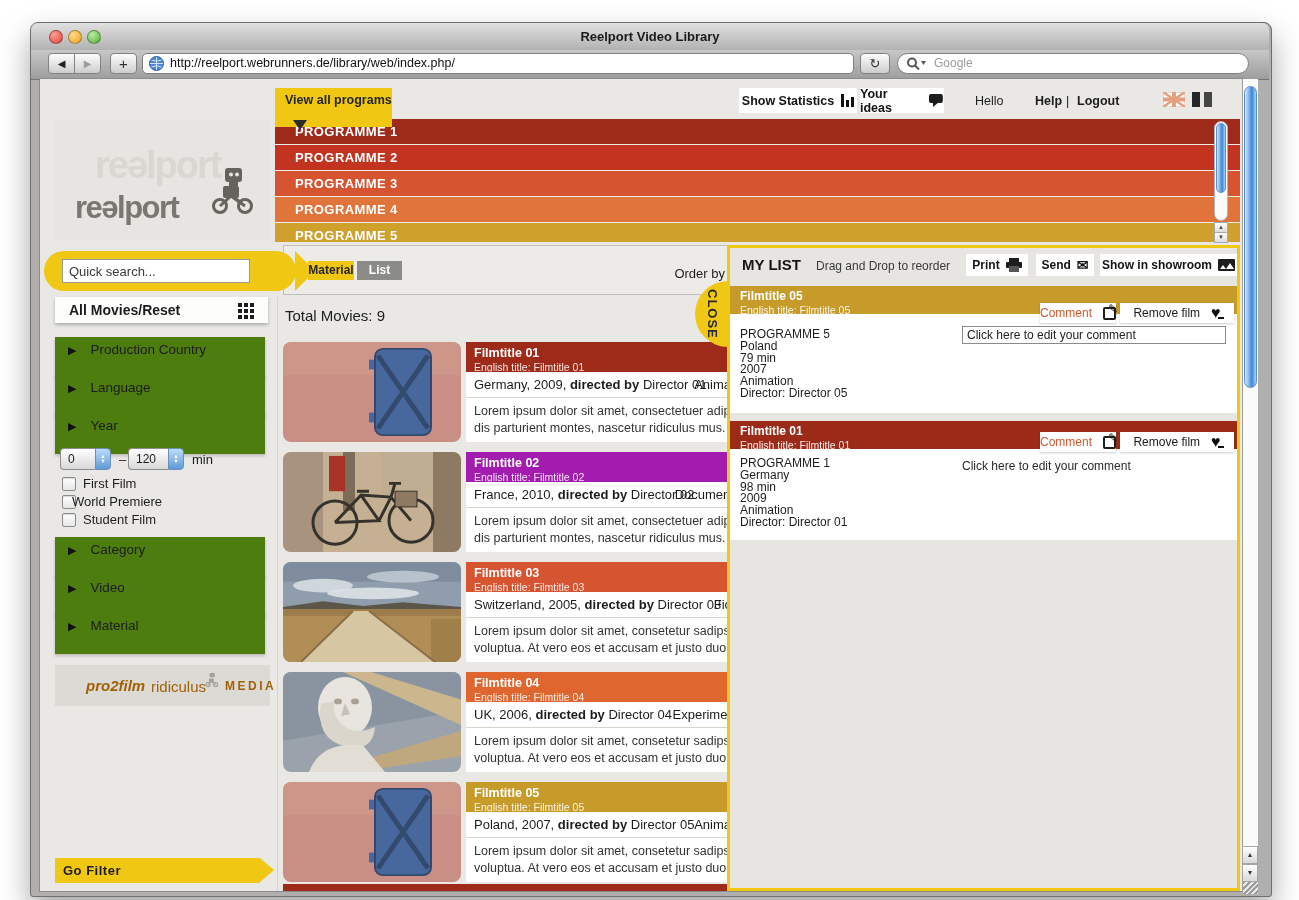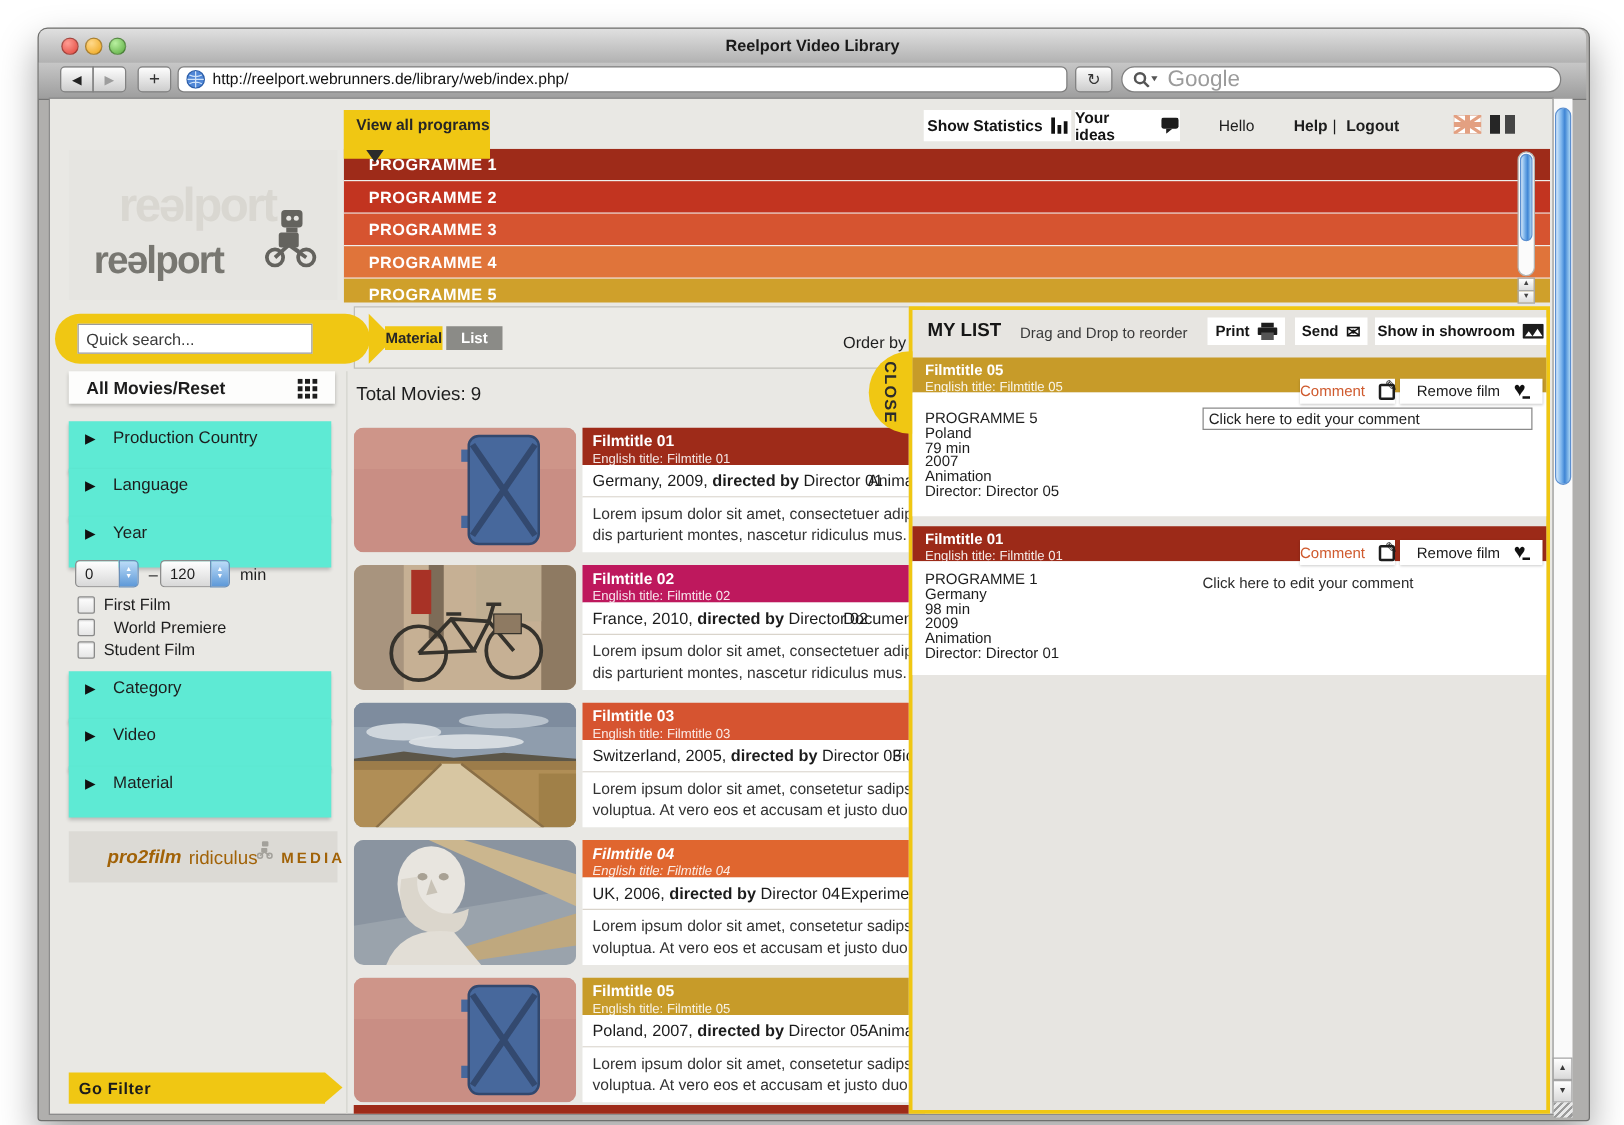--- a/index.html
+++ b/index.html
@@ -19,21 +19,21 @@
   .light.green{left:87px;background:radial-gradient(circle at 35% 30%,#b9f0a0,#57a93c)}
   .toolbar{left:31px;top:50px;width:1238px;height:29px;background:linear-gradient(#c7c7c7,#9d9d9d);
            border-bottom:1px solid #757575;z-index:1}
   .tbtn{height:21px;box-sizing:border-box;background:linear-gradient(#fdfdfd,#cdcdcd);
         border:1px solid #828282;border-radius:4px;text-align:center;line-height:19px;font-size:12px;color:#333;z-index:2}
   .urlfield{left:142px;top:53px;width:712px;height:21px;box-sizing:border-box;background:#fff;
             border:1px solid #7f7f7f;border-radius:5px;z-index:2}
   .urltext{left:170px;top:53px;height:21px;line-height:21px;font-size:12.5px;color:#111;z-index:3}
   .googlefield{left:897px;top:53px;width:352px;height:21px;box-sizing:border-box;background:#fff;
                border:1px solid #7f7f7f;border-radius:11px;z-index:2}
-  .googletext{left:934px;top:53px;height:21px;line-height:21px;font-size:18px;color:#9b9b9b;z-index:3}
+  .googletext{left:934px;top:53px;height:21px;line-height:21px;font-size:12px;color:#9b9b9b;z-index:3}
 
   
   .content-bg{left:40px;top:79px;width:1202px;height:812px;background:#e9e8e4;z-index:1;outline:1px solid #8c8c8c}
   .v-divider{left:277px;top:297px;width:1px;height:594px;background:#d4d3cd;z-index:2}
 
   
   .ybtn{background:#f0c713;font-weight:bold;color:#262626;z-index:3}
   .viewall{left:275px;top:88px;width:117px;height:39px;font-size:12.5px;line-height:25px;padding-left:10px;box-sizing:border-box}
   .tri-down{display:inline-block;width:0;height:0;border-left:7px solid transparent;border-right:7px solid transparent;
             border-top:10px solid #2b2b2b;margin-left:8px;vertical-align:-1px}
@@ -65,21 +65,21 @@
   .logo-bot{position:absolute;right:14px;top:48px}
   .qsearch{left:44px;top:251px;width:252px;height:40px;background:#f0c713;border-radius:20px;z-index:3}
   .qsearch::after{content:"";position:absolute;right:-19px;top:0;width:0;height:0;
                   border-top:20px solid transparent;border-bottom:20px solid transparent;border-left:20px solid #f0c713}
   .qinput{left:62px;top:259px;width:188px;height:24px;box-sizing:border-box;border:1px solid #9b9b9b;background:#fff;
           font-size:13px;color:#333;padding:0 6px;font-family:"Liberation Sans",sans-serif;z-index:4}
   .qinput::placeholder{color:#3a3a3a;opacity:1}
   .allmovies{left:55px;top:297px;width:213px;height:26px;background:#fdfdfc;box-shadow:0 2px 3px rgba(0,0,0,.25);
              z-index:3;font-weight:bold;font-size:14px;line-height:26px;padding-left:14px;box-sizing:border-box}
   .grid-icon{position:absolute;right:14px;top:6px}
-  .fbar{left:55px;width:210px;height:41px;background:#5eead4;box-shadow:0 2px 3px rgba(0,0,0,.2);
+  .fbar{left:55px;width:210px;height:41px;background:#4d7c0f;box-shadow:0 2px 3px rgba(0,0,0,.2);
         z-index:3;font-size:13.5px;line-height:25px;color:#1d1d1d;box-sizing:border-box}
   .fbar .play{display:inline-block;margin:0 14px 0 13px;color:#111;font-size:11px;vertical-align:0.5px}
   .rangerow{z-index:3;font-size:13px;color:#1d1d1d}
   .stepper{position:absolute;display:flex;height:22px;z-index:3}
   .stepper .val{width:35px;background:linear-gradient(#fff,#d8d8d8);border:1px solid #8d8d8d;border-right:0;
                 border-radius:4px 0 0 4px;font-size:12px;line-height:20px;padding-left:7px;box-sizing:border-box}
   .stepper .updown{width:16px;background:linear-gradient(#bcdcf8,#5e99d8);border:1px solid #6b8fb8;
                    border-radius:0 4px 4px 0;box-sizing:border-box;display:flex;flex-direction:column;
                    align-items:center;justify-content:center;color:#fff;font-size:5.5px;line-height:5px}
   .cb{position:absolute;width:12px;height:12px;background:linear-gradient(#fff,#e6e6e6);border:1px solid #8a8a8a;
@@ -281,21 +281,21 @@
     <span class="updown">
         <span>▲</span>
         <span>▼</span>
       </span>
   </div>
   <div class="abs rangerow" style="left:192px;top:452px">min</div>
 
   <span class="cb" style="left:62px;top:477px"></span>
   <span class="cblabel" style="left:83px;top:476px">First Film</span>
   <span class="cb" style="left:62px;top:495px"></span>
-  <span class="cblabel" style="left:91px;top:494px">World Premiere</span>
+  <span class="cblabel" style="left:72px;top:494px">World Premiere</span>
   <span class="cb" style="left:62px;top:513px"></span>
   <span class="cblabel" style="left:83px;top:512px">Student Film</span>
 
   <div class="abs fbar" style="top:537px"><span class="play">▶</span><span>Category</span></div>
   <div class="abs fbar" style="top:575px"><span class="play">▶</span><span>Video</span></div>
   <div class="abs fbar" style="top:613px"><span class="play">▶</span><span>Material</span></div>
 
   <div class="abs logos-bar">
     <span style="position:absolute;left:31px;top:12px;font-size:15px;font-weight:bold;font-style:italic">pro2film</span>
     <span style="position:absolute;left:96px;top:13px;font-size:15px">ridiculus</span>
@@ -357,21 +357,21 @@
           <rect x="98" y="0" width="52" height="46" fill="#bfae92"></rect>
         <rect x="46" y="4" width="16" height="36" fill="#a83226"></rect>
         <g stroke="#35322c" stroke-width="3" fill="none">
           <circle cx="52" cy="72" r="22"></circle>
             <circle cx="128" cy="70" r="22"></circle>
           <path d="M52 72 L78 44 L108 46 L128 70 M78 44 L96 70 L52 72 M96 70 L108 46 M108 46 L112 32 M106 32 h12 M74 40 h12"></path>
         </g>
         <rect x="112" y="40" width="22" height="16" fill="#8e7a62" stroke="#35322c"></rect>
       </svg>
     </div>
-    <div class="fhead" style="background-color: #be185d;">
+    <div class="fhead" style="background-color: #a21caf;">
       <div class="ftitle">Filmtitle 02</div>
       <div class="fen">English title: Filmtitle 02</div>
     </div>
     <div class="fmeta">
       <span class="m">France, 2010,</span>
       <span class="bold">directed by</span>
       <span>Director 02</span>
       <span class="fcat">Documentary</span>
     </div>
     <div class="fdesc">
@@ -420,21 +420,21 @@
         <path d="M60 0 L178 54 L178 28 L88 0 Z" fill="#cbb68e"></path>
           <path d="M40 102 L178 60 L178 86 L72 102 Z" fill="#bfa87e"></path>
         <ellipse cx="62" cy="36" rx="27" ry="31" fill="#e8e5df"></ellipse>
         <path d="M38 32 q-6 36 24 44 q28 6 30 -20 q-20 9 -32 -2 q-11 -9 -9 -24 z" fill="#dbd6cc"></path>
         <ellipse cx="55" cy="30" rx="4" ry="3" fill="#a8a194"></ellipse>
           <ellipse cx="72" cy="30" rx="4" ry="3" fill="#a8a194"></ellipse>
         <path d="M62 32 l5 11 l-9 2 z" fill="#c8c2b6"></path>
         <path d="M26 102 q12 -32 54 -27 l22 27 z" fill="#e2ded6"></path>
       </svg>
     </div>
-    <div class="fhead" style="background-color: rgb(224, 102, 47); font-style: italic;">
+    <div class="fhead" style="background-color: rgb(224, 102, 47);">
       <div class="ftitle">Filmtitle 04</div>
       <div class="fen">English title: Filmtitle 04</div>
     </div>
     <div class="fmeta">
       <span class="m">UK, 2006,</span>
       <span class="bold">directed by</span>
       <span>Director 04</span>
       <span class="fcat">Experimental,</span>
     </div>
     <div class="fdesc">

